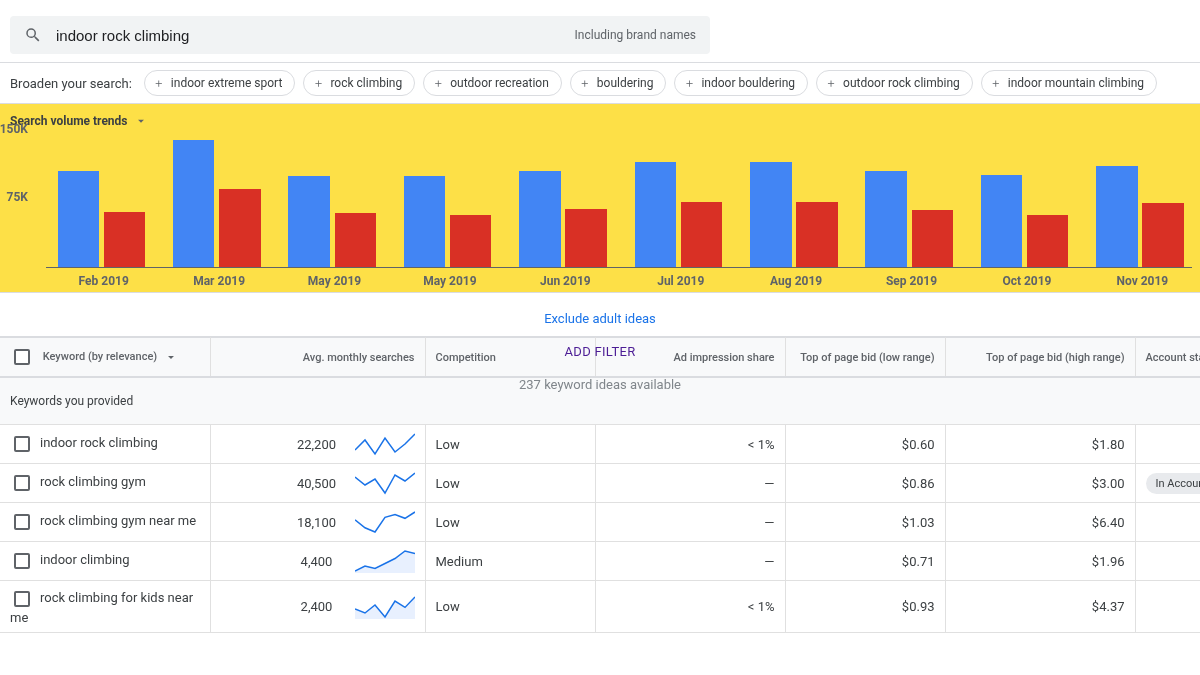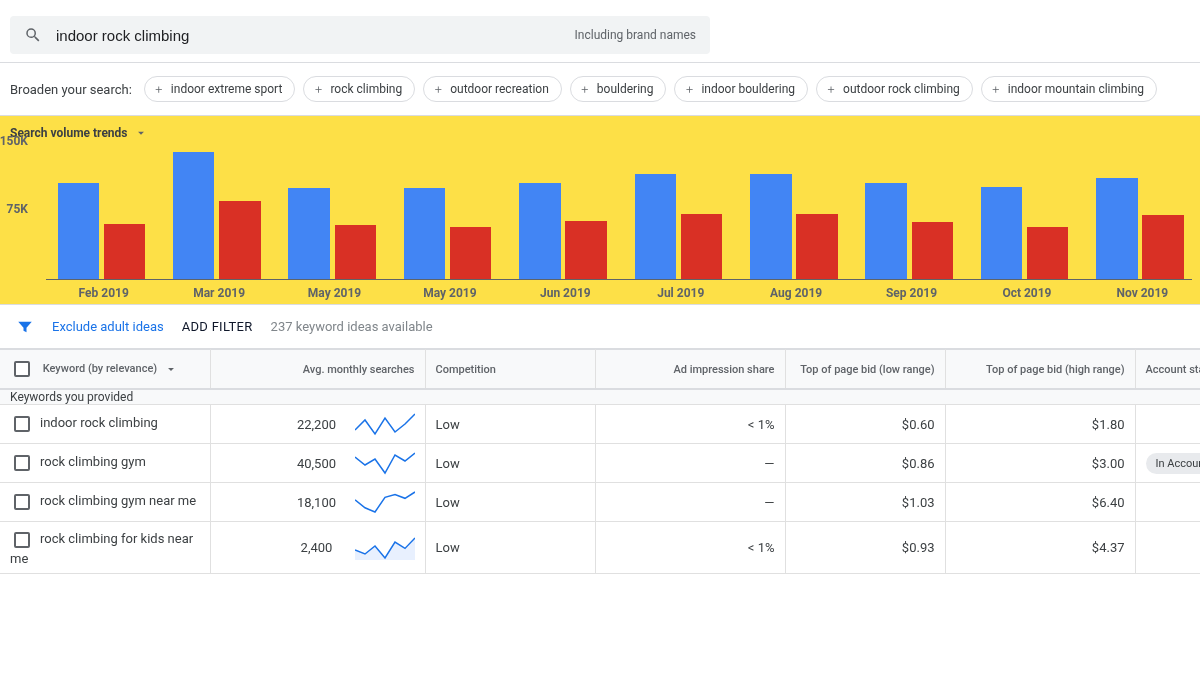--- a/index.html
+++ b/index.html
@@ -7,21 +7,21 @@
   .page { width:1200px; height:675px; overflow:hidden;margin-top:8px; }
 
   
   .search-row { padding:8px 10px; }
   .searchbox { display:flex; align-items:center; width:700px; height:38px; background:#f1f3f4; border-radius:4px; padding:0 14px; }
   .searchbox svg { width:18px; height:18px; fill:#5f6368; margin-right:12px; }
   .search-input { flex:1; border:none; background:transparent; font-size:15px; color:#202124; outline:none; }
   .search-hint { font-size:12px; color:#5f6368; margin-left:10px;text-align:right; }
 
   
-  .broaden-wrap { border-top:1px solid #dadce0; border-bottom:1px solid #dadce0; padding:13px 10px; display:flex; align-items:center; gap:8px; flex-wrap:nowrap; }
+  .broaden-wrap { border-top:1px solid #dadce0; border-bottom:1px solid #dadce0; padding:7px 10px; display:flex; align-items:center; gap:8px; flex-wrap:nowrap; }
   .broaden-label { font-size:13px; color:#3c4043; margin-right:4px; }
   .chip { display:inline-flex; align-items:center; height:26px; border:1px solid #dadce0; border-radius:14px; padding:0 12px 0 8px; font-size:12px; color:#3c4043; background:#fff; cursor:pointer; white-space:nowrap; }
   .chip .plus { color:#5f6368; margin-right:6px; font-weight:400; }
 
   
   .chart-section { background:#fde047; border-bottom:1px solid #dadce0;font-weight:bold; }
   .chart-title-row { display:flex; align-items:center; padding:10px 10px 4px 10px; font-size:12px; color:#3c4043; }
   .chart-title-row svg { width:14px; height:14px; fill:#5f6368; margin-left:6px; }
   .chart-body { position:relative; height:160px; padding:0 10px; }
   .y-axis { position:absolute; left:10px; top:0; bottom:24px; width:34px; }
@@ -29,44 +29,44 @@
   .plot { position:absolute; left:46px; right:0; top:4px; bottom:24px; display:flex; }
   .month-group { flex:1; position:relative; }
   .bar { position:absolute; bottom:0; width:36%; }
   .bar.b1 { left:10%; background:#4285f4; }
   .bar.b2 { left:50%; background:#d93025; }
   .x-axis { position:absolute; left:46px; right:0; bottom:4px; display:flex; }
   .x-label { flex:1; text-align:center; font-size:12px; color:#5f6368; }
   .baseline { position:absolute; left:46px; right:8px; bottom:24px; height:1px; background:#5f6368; }
 
   
-  .filter-row { display:flex; align-items:center; height:44px; padding:0 16px; border-bottom:1px solid #dadce0; gap:18px; }
+  .filter-row { display:flex; align-items:center; height:44px; padding:0 16px; border-bottom:1px solid #dadce0; gap:18px;flex-direction:column; }
   .filter-row .funnel { width:18px; height:18px; fill:#1a73e8; }
   .link-blue { color:#1a73e8; font-size:13px; cursor:pointer; }
-  .add-filter { color:#0f172a; font-size:13px; letter-spacing:.3px; cursor:pointer; }
+  .add-filter { color:#4c1d95; font-size:13px; letter-spacing:.3px; cursor:pointer; }
   .count-text { color:#80868b; font-size:13px; }
 
   
   table { width:100%; border-collapse:collapse; table-layout:fixed; }
   col.c-kw  { width:210px; }
   col.c-avg { width:215px; }
   col.c-comp{ width:170px; }
   col.c-imp { width:190px; }
   col.c-low { width:160px; }
   col.c-high{ width:190px; }
   col.c-acc { width:65px; }
 
   thead th { background:#f8f9fa; border-top:1px solid #dadce0; border-bottom:2px solid #dadce0; font-size:11px; color:#5f6368; font-weight:500; text-align:right; padding:8px 10px; white-space:nowrap; overflow:hidden; }
   thead th.left { text-align:left; }
   thead th .cbx { margin-right:10px; vertical-align:middle; }
   th.sep, td.sep { border-right:1px solid #e0e0e0; }
   .sort-arrow { display:inline-block; vertical-align:middle; margin-left:4px; }
   .sort-arrow svg { width:14px; height:14px; fill:#5f6368; }
 
-  .section-row td { background:#f8f9fa; font-size:12px; color:#3c4043; padding:0 10px; border-bottom:1px solid #e0e0e0; }
+  .section-row td { background:#f8f9fa; font-size:12px; color:#3c4043; padding:16px 10px; border-bottom:1px solid #e0e0e0; }
 
   tbody tr.data td { border-bottom:1px solid #e0e0e0; padding:7px 10px; font-size:13px; color:#3c4043; }
   td.kw { text-align:left; }
   td.kw .cbx { margin-right:10px; vertical-align:middle; }
   td.num { text-align:right; }
   td.avg-cell { text-align:right; white-space:nowrap; }
   td.avg-cell .avg-val { display:inline-block; width:60px; text-align:center; vertical-align:middle; }
   td.avg-cell svg { vertical-align:middle; margin-left:8px; }
   .cbx { appearance:none; width:16px; height:16px; border:2px solid #5f6368; border-radius:2px; background:#fff; cursor:pointer; }
 
@@ -258,20 +258,32 @@
           <td class="avg-cell sep"><span class="avg-val">18,100</span><svg width="60" height="24">
               <path d="M0.0,9.9 L10.0,17.8 L20.0,22.0 L30.0,7.3 L40.0,4.6 L50.0,8.3 L60.0,2.0" fill="none" stroke="#1a73e8" stroke-width="1.5"></path>
             </svg></td>
           <td class="sep" style="text-align:left">Low</td>
           <td class="num sep">—</td>
           <td class="num sep">$1.03</td>
           <td class="num sep">$6.40</td>
           <td></td>
         </tr>
         <tr class="data">
+          <td class="kw sep"><input type="checkbox" class="cbx" style=""><span>indoor climbing</span></td>
+          <td class="avg-cell sep"><span class="avg-val">4,400</span><svg width="60" height="24">
+              <path d="M0.0,22.0 L10.0,17.0 L20.0,19.5 L30.0,14.5 L40.0,9.5 L50.0,2.0 L60.0,4.5 L60,24 L0,24 Z" fill="#e8f0fe"></path>
+              <path d="M0.0,22.0 L10.0,17.0 L20.0,19.5 L30.0,14.5 L40.0,9.5 L50.0,2.0 L60.0,4.5" fill="none" stroke="#1a73e8" stroke-width="1.5"></path>
+            </svg></td>
+          <td class="sep" style="text-align:left">Medium</td>
+          <td class="num sep">—</td>
+          <td class="num sep">$0.71</td>
+          <td class="num sep">$1.96</td>
+          <td></td>
+        </tr>
+        <tr class="data">
           <td class="kw sep"><input type="checkbox" class="cbx" style=""><span>rock climbing for kids near me</span></td>
           <td class="avg-cell sep"><span class="avg-val">2,400</span><svg width="60" height="24">
               <path d="M0.0,14.0 L10.0,18.0 L20.0,10.0 L30.0,22.0 L40.0,6.0 L50.0,12.4 L60.0,2.0 L60,24 L0,24 Z" fill="#e8f0fe"></path>
               <path d="M0.0,14.0 L10.0,18.0 L20.0,10.0 L30.0,22.0 L40.0,6.0 L50.0,12.4 L60.0,2.0" fill="none" stroke="#1a73e8" stroke-width="1.5"></path>
             </svg></td>
           <td class="sep" style="text-align:left">Low</td>
           <td class="num sep">&lt; 1%</td>
           <td class="num sep">$0.93</td>
           <td class="num sep">$4.37</td>
           <td></td>

